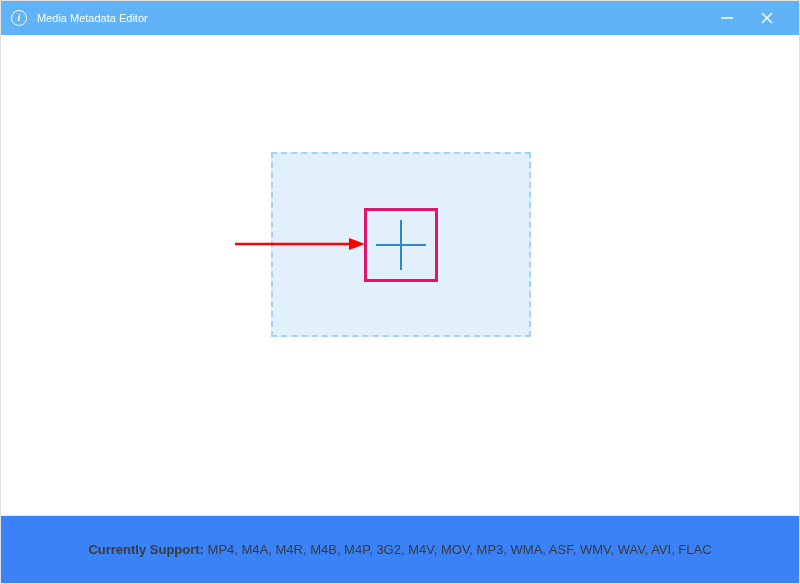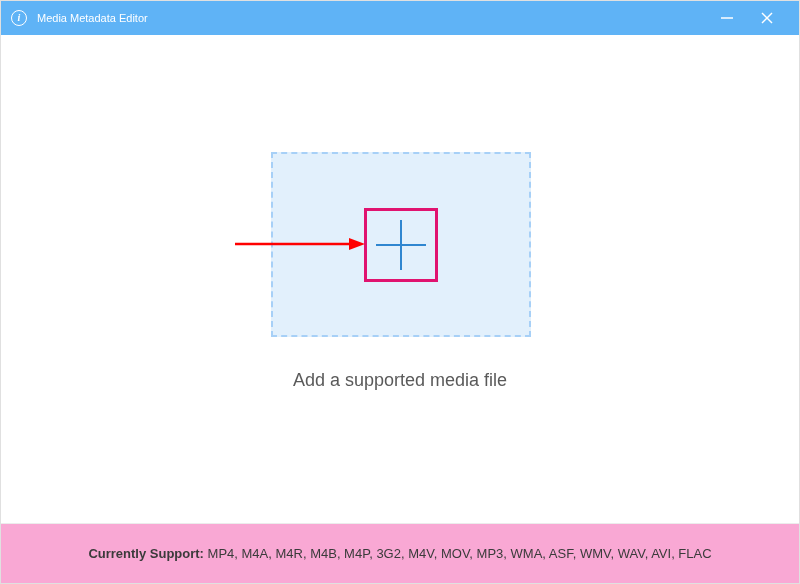--- a/index.html
+++ b/index.html
@@ -13,21 +13,21 @@
   .titlebar .win-btn svg { display: block; }
   .body { flex: 1 1 auto; position: relative; background: #fff; }
   .dropzone { position: absolute; left: 270px; top: 117px; width: 260px; height: 185px; border: 2px dashed #a7d0f7; background: #e2f0fc; display: flex; align-items: center; justify-content: center; cursor: pointer; }
   .add-box { width: 74px; height: 74px; border: 3px solid #e0136f; display: flex; align-items: center; justify-content: center; }
   .plus { position: relative; width: 50px; height: 50px; }
   .plus::before, .plus::after { content: ""; position: absolute; background: #2f86d0; }
   .plus::before { left: 50%; top: 0; width: 2px; height: 100%; margin-left: -1px; }
   .plus::after  { top: 50%; left: 0; height: 2px; width: 100%; margin-top: -1px; }
   .arrow { position: absolute; left: 234px; top: 201px; pointer-events: none; }
   .prompt { position: absolute; left: 0; right: 0; top: 335px; text-align: center; font-size: 18px; color: #5a5a5a; }
-  .footer { height: 60px; border-top: 1px solid #ececec; background: #f9a8d4; display: flex; align-items: center; justify-content: center; padding: 0 16px; }
+  .footer { height: 68px; border-top: 1px solid #ececec; background: #3b82f6; display: flex; align-items: center; justify-content: center; padding: 0 16px; }
   .footer .label { font-size: 13px; color: #3b3b3b; font-weight: 400; }
   .footer .label b { font-weight: 600; }
 </style>
 </head>
 <body>
 
 <div class="window">
 
   <div class="titlebar">
     <div class="app-icon">
@@ -54,21 +54,20 @@
       <div class="add-box">
         <div class="plus"></div>
       </div>
     </div>
 
     <svg class="arrow" width="130" height="16" viewBox="0 0 130 16">
       <line x1="0" y1="8" x2="118" y2="8" stroke="#ff0000" stroke-width="2.5"></line>
       <polygon points="130,8 114,2 114,14" fill="#ff0000"></polygon>
     </svg>
 
-    <div class="prompt">Add a supported media file</div>
 
   </div>
 
   <div class="footer">
     <div class="label">
       <b>Currently Support:</b>
       <span> MP4, M4A, M4R, M4B, M4P, 3G2, M4V, MOV, MP3, WMA, ASF, WMV, WAV, AVI, FLAC</span>
     </div>
   </div>
 

